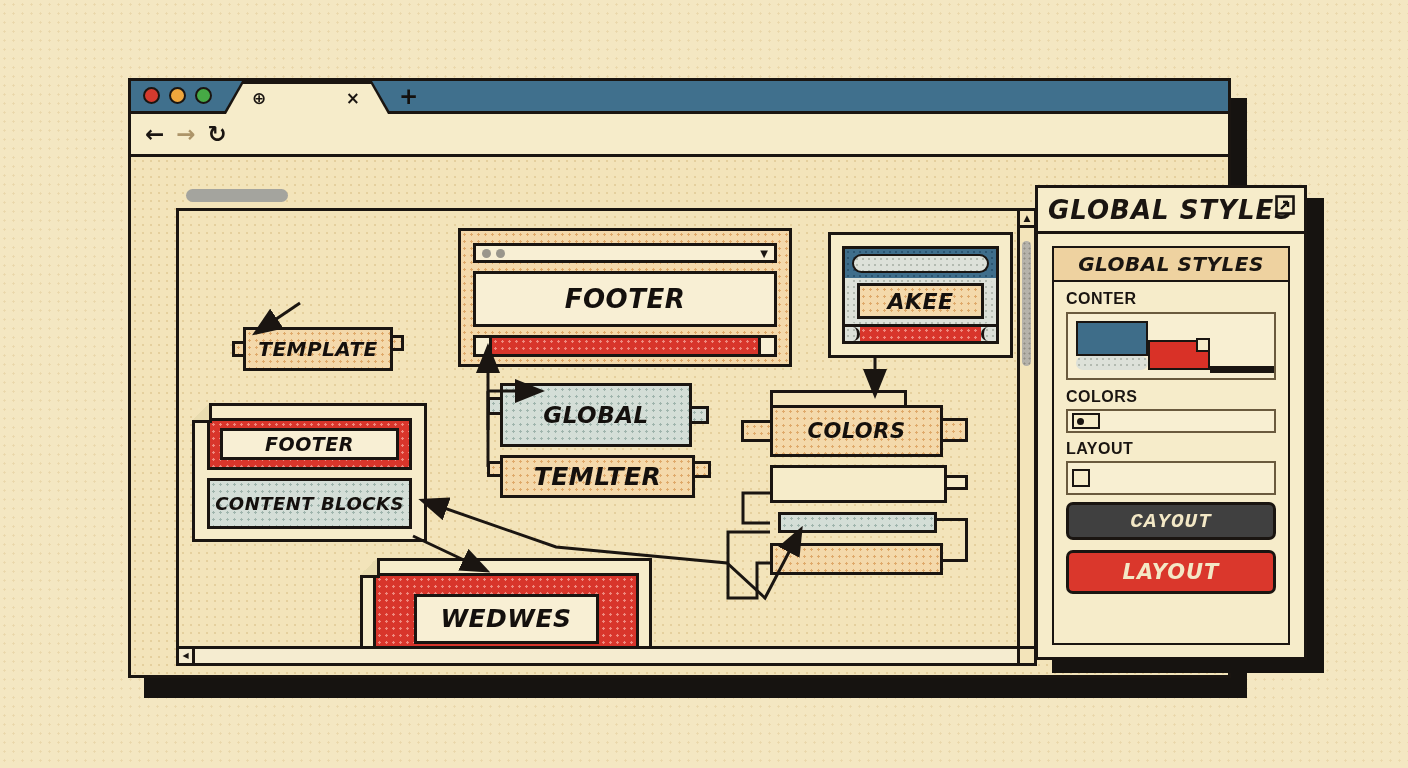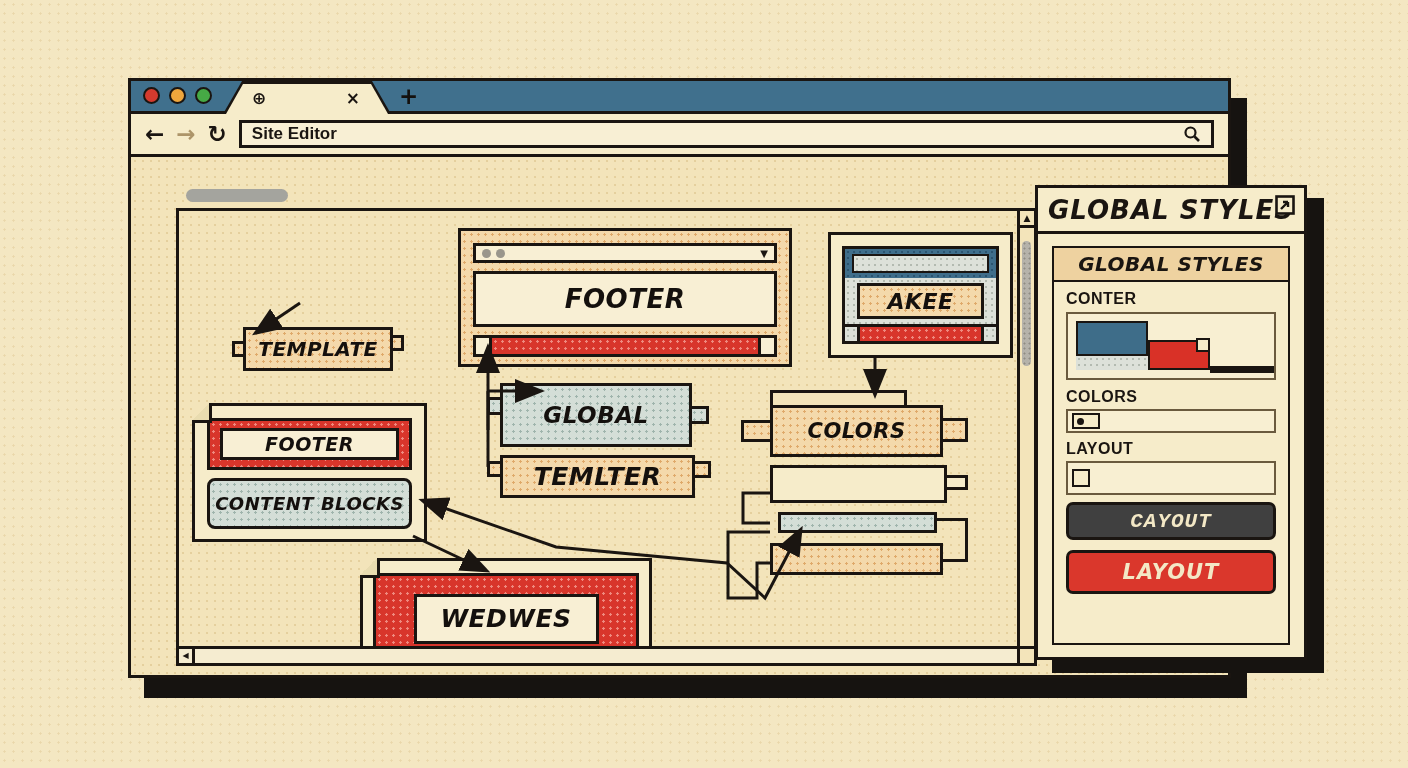--- a/index.html
+++ b/index.html
@@ -14,21 +14,21 @@
     background-color:#f4e7c2;
     background-image:radial-gradient(rgba(205,174,110,.28) 15%, transparent 19%);
     background-size:9px 9px;
   }
 
   
   .dot-red     { background-color:#d8352b; background-image:radial-gradient(#ef8b80 24%, transparent 29%); background-size:7px 7px; }
   .dot-tan     { background-color:#f4d9ab; background-image:radial-gradient(#dfa96a 22%, transparent 27%); background-size:7px 7px; }
   .dot-bluegray{ background-color:#d4ded7; background-image:radial-gradient(#9fb4ac 22%, transparent 27%); background-size:7px 7px; }
   .dot-blue    { background-color:#3f6e8b; background-image:radial-gradient(#2b5470 26%, transparent 31%); background-size:6px 6px; }
-  .dot-light   { background-color:#dde1d9; background-image:radial-gradient(#b3bab0 24%, transparent 29%); background-size:6px 6px; }
+  .dot-light   { background-color:#dde1d9; background-image:radial-gradient(#b3bab0 24%, transparent 29%); background-size:6px 6px;border-radius:14px; }
   .dot-gray    { background-color:#b5b2aa; background-image:radial-gradient(#8f8c84 26%, transparent 31%); background-size:5px 5px; }
 
   
   .browser {
     position:absolute; left:128px; top:78px; width:1103px; height:600px;
     background:#f6ecca; border:3px solid #1a1511;
     box-shadow:16px 20px 0 #161310;
   }
   .titlebar { position:relative; height:33px; background:#40708d; border-bottom:3px solid #1a1511; }
   .light { position:absolute; top:6px; width:17px; height:17px; border:2.5px solid #1a1511; border-radius:50%; }
@@ -137,27 +137,20 @@
         <span class="fav">⊕</span>
         <span class="close">×</span>
       </div>
       <span class="newtab">+</span>
     </div>
 
     <div class="toolbar">
       <span class="navg">←</span>
       <span class="navg fwd">→</span>
       <span class="navg">↻</span>
-      <div class="addr">
-        <input value="Site Editor" style="">
-        <svg width="18" height="18" viewBox="0 0 18 18">
-          <circle cx="7.5" cy="7.5" r="5" fill="none" stroke="#1a1511" stroke-width="2.2"></circle>
-          <line x1="11.5" y1="11.5" x2="16" y2="16" stroke="#1a1511" stroke-width="2.6"></line>
-        </svg>
-      </div>
     </div>
 
     <div class="content">
       <div class="pill"></div>
 
       <div class="canvas-frame">
         <div class="viewport">
 
 
           <div>
@@ -239,21 +232,21 @@
 
           <div class="abs dot-tan bordered" style="left:591px; top:332px; width:173px; height:32px;"></div>
 
           <div class="abs card" style="left:13px; top:192px; width:235px; height:139px; padding:12px 12px 10px;">
             <span class="fold-tl"></span>
             <div class="dot-red bordered" style="height:52px; padding:7px 10px;">
               <div class="bordered center" style="height:100%; background:#f8efd4;">
                 <span class="blk-label" style="font-size:19px;">FOOTER</span>
               </div>
             </div>
-            <div class="dot-bluegray bordered center" style="height:51px; margin-top:8px;border-radius:8px;">
+            <div class="dot-bluegray bordered center" style="height:51px; margin-top:8px;">
               <span class="blk-label" style="font-size:18px;">CONTENT BLOCKS</span>
             </div>
           </div>
 
           <div class="abs card" style="left:181px; top:347px; width:292px; height:115px; padding:12px 10px;">
             <span class="fold-tl"></span>
             <div class="dot-red bordered" style="height:100%; display:flex; align-items:center; justify-content:center;">
               <div class="bordered center" style="width:185px; height:50px; background:#f8efd4; margin-top:6px;">
                 <span class="blk-label" style="font-size:25px;">WEDWES</span>
               </div>

